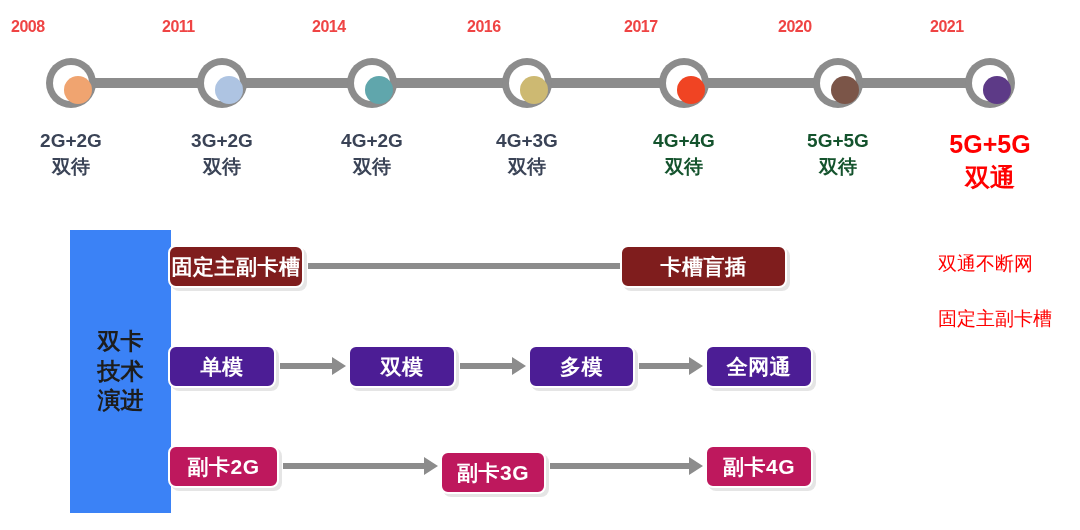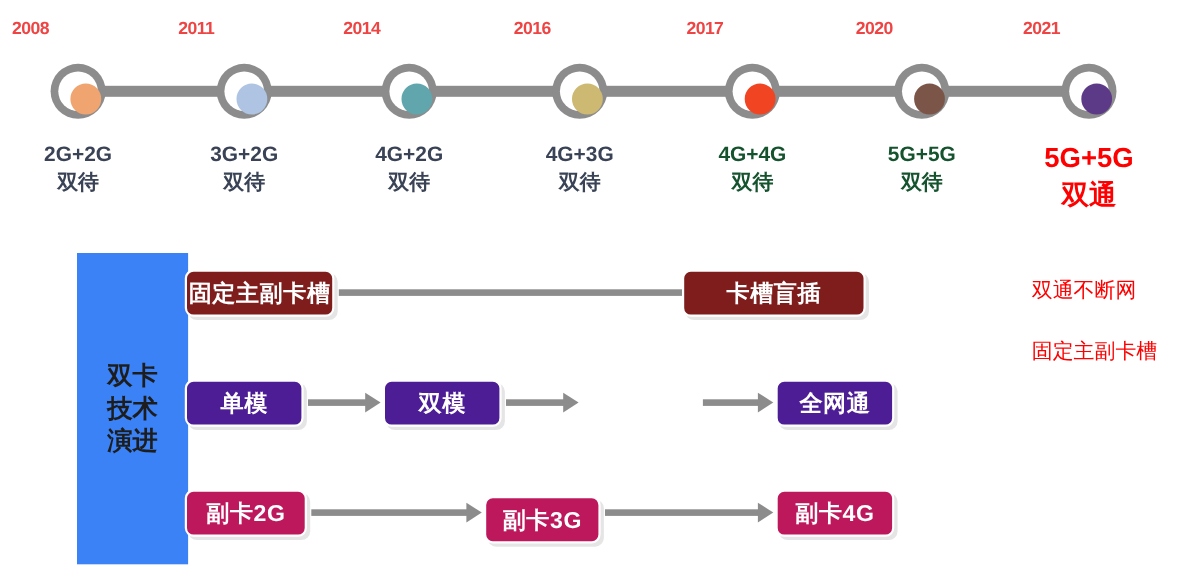--- a/index.html
+++ b/index.html
@@ -231,20 +231,23 @@
       <div class="arrow" style="left: 460px; width: 54px; top: 148px;"></div>
       <div class="arrow-head" style="left: 512px; top: 142px;"></div>
       <div class="arrow" style="left: 639px; width: 52px; top: 148px;"></div>
       <div class="arrow-head" style="left: 689px; top: 142px;"></div>
       <div class="node-box orange" style="left: 168px; top: 130px; width: 108px;">
         <span>单模</span>
       </div>
       <div class="node-box orange" style="left: 348px; top: 130px; width: 108px;">
         <span>双模</span>
       </div>
+      <div class="node-box orange" style="left: 528px; top: 130px; width: 107px;">
+        <span>多模</span>
+      </div>
       <div class="node-box orange" style="left: 705px; top: 130px; width: 108px;">
         <span>全网通</span>
       </div>
       <div class="arrow" style="left: 283px; width: 143px; top: 248px;"></div>
       <div class="arrow-head" style="left: 424px; top: 242px;"></div>
       <div class="arrow" style="left: 550px; width: 141px; top: 248px;"></div>
       <div class="arrow-head" style="left: 689px; top: 242px;"></div>
       <div class="node-box green" style="left: 168px; top: 230px; width: 111px;">
         <span>副卡2G</span>
       </div>

